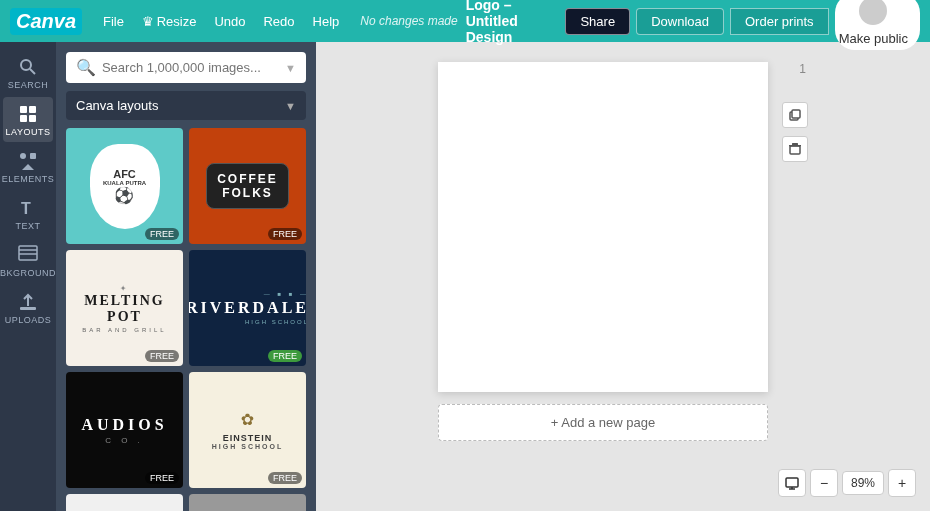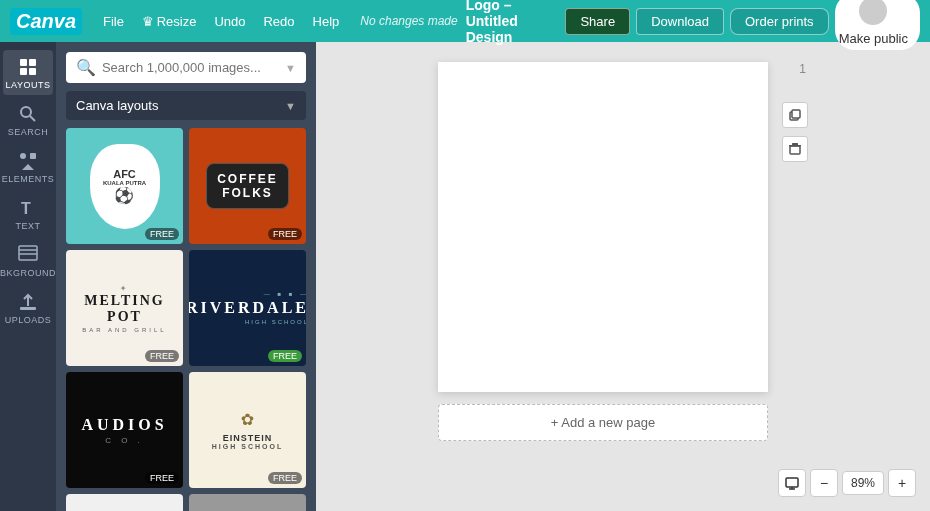--- a/index.html
+++ b/index.html
@@ -36,30 +36,30 @@
     .header-center {
       flex: 1; display: flex; justify-content: center; align-items: center;
     }
     .design-title {
       color: white; font-size: 14px; font-weight: 600;
     }
     .header-actions {
       display: flex; align-items: center; gap: 6px;
     }
     .btn-share {
-      background: #14532d; color: white; border: 1.5px solid rgba(255,255,255,0.5);
+      background: #0f172a; color: white; border: 1.5px solid rgba(255,255,255,0.5);
       padding: 5px 14px; border-radius: 4px; font-size: 13px; cursor: pointer; font-weight: 500;
     }
     .btn-download {
       background: #1a9e96; color: white; border: 1.5px solid rgba(255,255,255,0.5);
       padding: 5px 14px; border-radius: 4px; font-size: 13px; cursor: pointer; font-weight: 500;
     }
     .btn-order {
       background: #1a9e96; color: white; border: 1.5px solid rgba(255,255,255,0.5);
-      padding: 5px 14px; border-radius: 8px; font-size: 13px; cursor: pointer; font-weight: 500;
+      padding: 5px 14px; border-radius: 0; font-size: 13px; cursor: pointer; font-weight: 500;
     }
     .btn-public {
       display: flex; align-items: center; gap: 6px;
       background: #ffffff; color: #333; border: none;
       padding: 4px 12px 4px 4px; border-radius: 20px; font-size: 13px; cursor: pointer; font-weight: 500; flex-direction: column;
     }
     .toggle-circle {
       width: 28px; height: 28px; border-radius: 50%; background: #ccc;
     }
 
@@ -202,35 +202,35 @@
     <button class="btn-public">
       <div class="toggle-circle"></div>
       <span>Make public</span>
     </button>
   </div>
 </div>
 
 <div class="main">
 
   <div class="sidebar-icons">
+    <div class="sidebar-icon-item">
+      <svg viewBox="0 0 20 20" fill="currentColor">
+          <circle cx="8" cy="8" r="5" stroke="currentColor" stroke-width="2" fill="none"></circle>
+          <line x1="12" y1="12" x2="17" y2="17" stroke="currentColor" stroke-width="2"></line>
+        </svg>
+      <span class="sidebar-label">SEARCH</span>
+    </div>
     <div class="sidebar-icon-item active">
       <svg viewBox="0 0 20 20" fill="currentColor">
           <rect x="2" y="2" width="7" height="7" rx="1"></rect>
           <rect x="11" y="2" width="7" height="7" rx="1"></rect>
           <rect x="2" y="11" width="7" height="7" rx="1"></rect>
           <rect x="11" y="11" width="7" height="7" rx="1"></rect>
         </svg>
       <span class="sidebar-label">LAYOUTS</span>
-    </div>
-    <div class="sidebar-icon-item">
-      <svg viewBox="0 0 20 20" fill="currentColor">
-          <circle cx="8" cy="8" r="5" stroke="currentColor" stroke-width="2" fill="none"></circle>
-          <line x1="12" y1="12" x2="17" y2="17" stroke="currentColor" stroke-width="2"></line>
-        </svg>
-      <span class="sidebar-label">SEARCH</span>
     </div>
     <div class="sidebar-icon-item">
       <svg viewBox="0 0 20 20" fill="currentColor">
           <circle cx="5" cy="5" r="3"></circle>
           <rect x="12" y="2" width="6" height="6" rx="1"></rect>
           <polygon points="10,13 16,19 4,19"></polygon>
         </svg>
       <span class="sidebar-label">ELEMENTS</span>
     </div>
     <div class="sidebar-icon-item">

